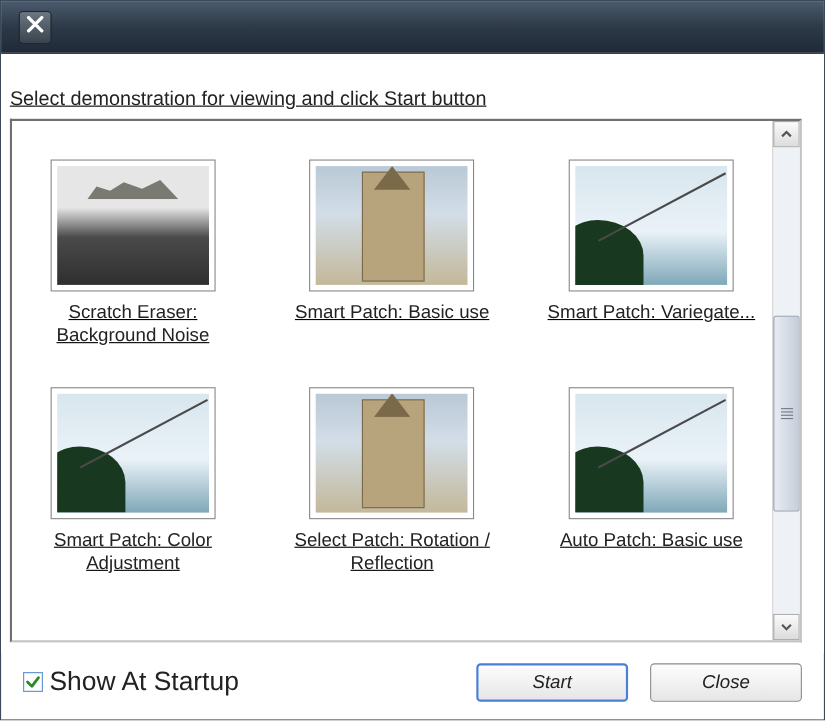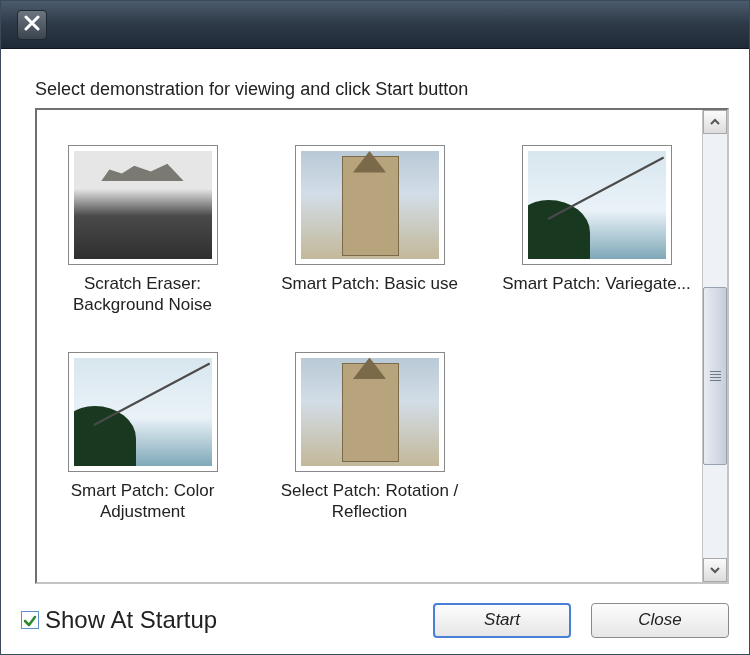--- a/index.html
+++ b/index.html
@@ -46,24 +46,25 @@
     font-weight: bold;
     display: flex;
     align-items: center;
     justify-content: center;
     cursor: pointer;
   }
   .close-btn svg { width: 16px; height: 16px; }
   .body {
     flex: 1;
     background: #fff;
-    padding: 30px 20px 10px 34px;
+    padding: 30px 20px 10px 8px;
     display: flex;
     flex-direction: column;
     overflow: hidden;
+    text-decoration: underline;
   }
   .instruction {
     font-size: 18px;
     color: #222;
     margin-bottom: 8px;
   }
   .listframe {
     border: 2px inset #c4c4c4;
     flex: 1;
     display: flex;
@@ -244,20 +245,26 @@
               <div class="thumb">
                 <div class="thumb-inner th-shore"></div>
               </div>
               <div class="caption-clip">Smart Patch: Color Adjustment</div>
             </div>
             <div class="cell">
               <div class="thumb">
                 <div class="thumb-inner th-tower"></div>
               </div>
               <div class="caption-clip">Select Patch: Rotation / Reflection</div>
+            </div>
+            <div class="cell">
+              <div class="thumb">
+                <div class="thumb-inner th-shore"></div>
+              </div>
+              <div class="caption-clip">Auto Patch: Basic use</div>
             </div>
           </div>
       </div>
 
       <div class="vscroll">
         <div class="sbtn">
           <span>
             <svg viewBox="0 0 10 10">
                 <path d="M1 7 L5 3 L9 7" stroke="#555" stroke-width="2" fill="none"></path>
               </svg>

